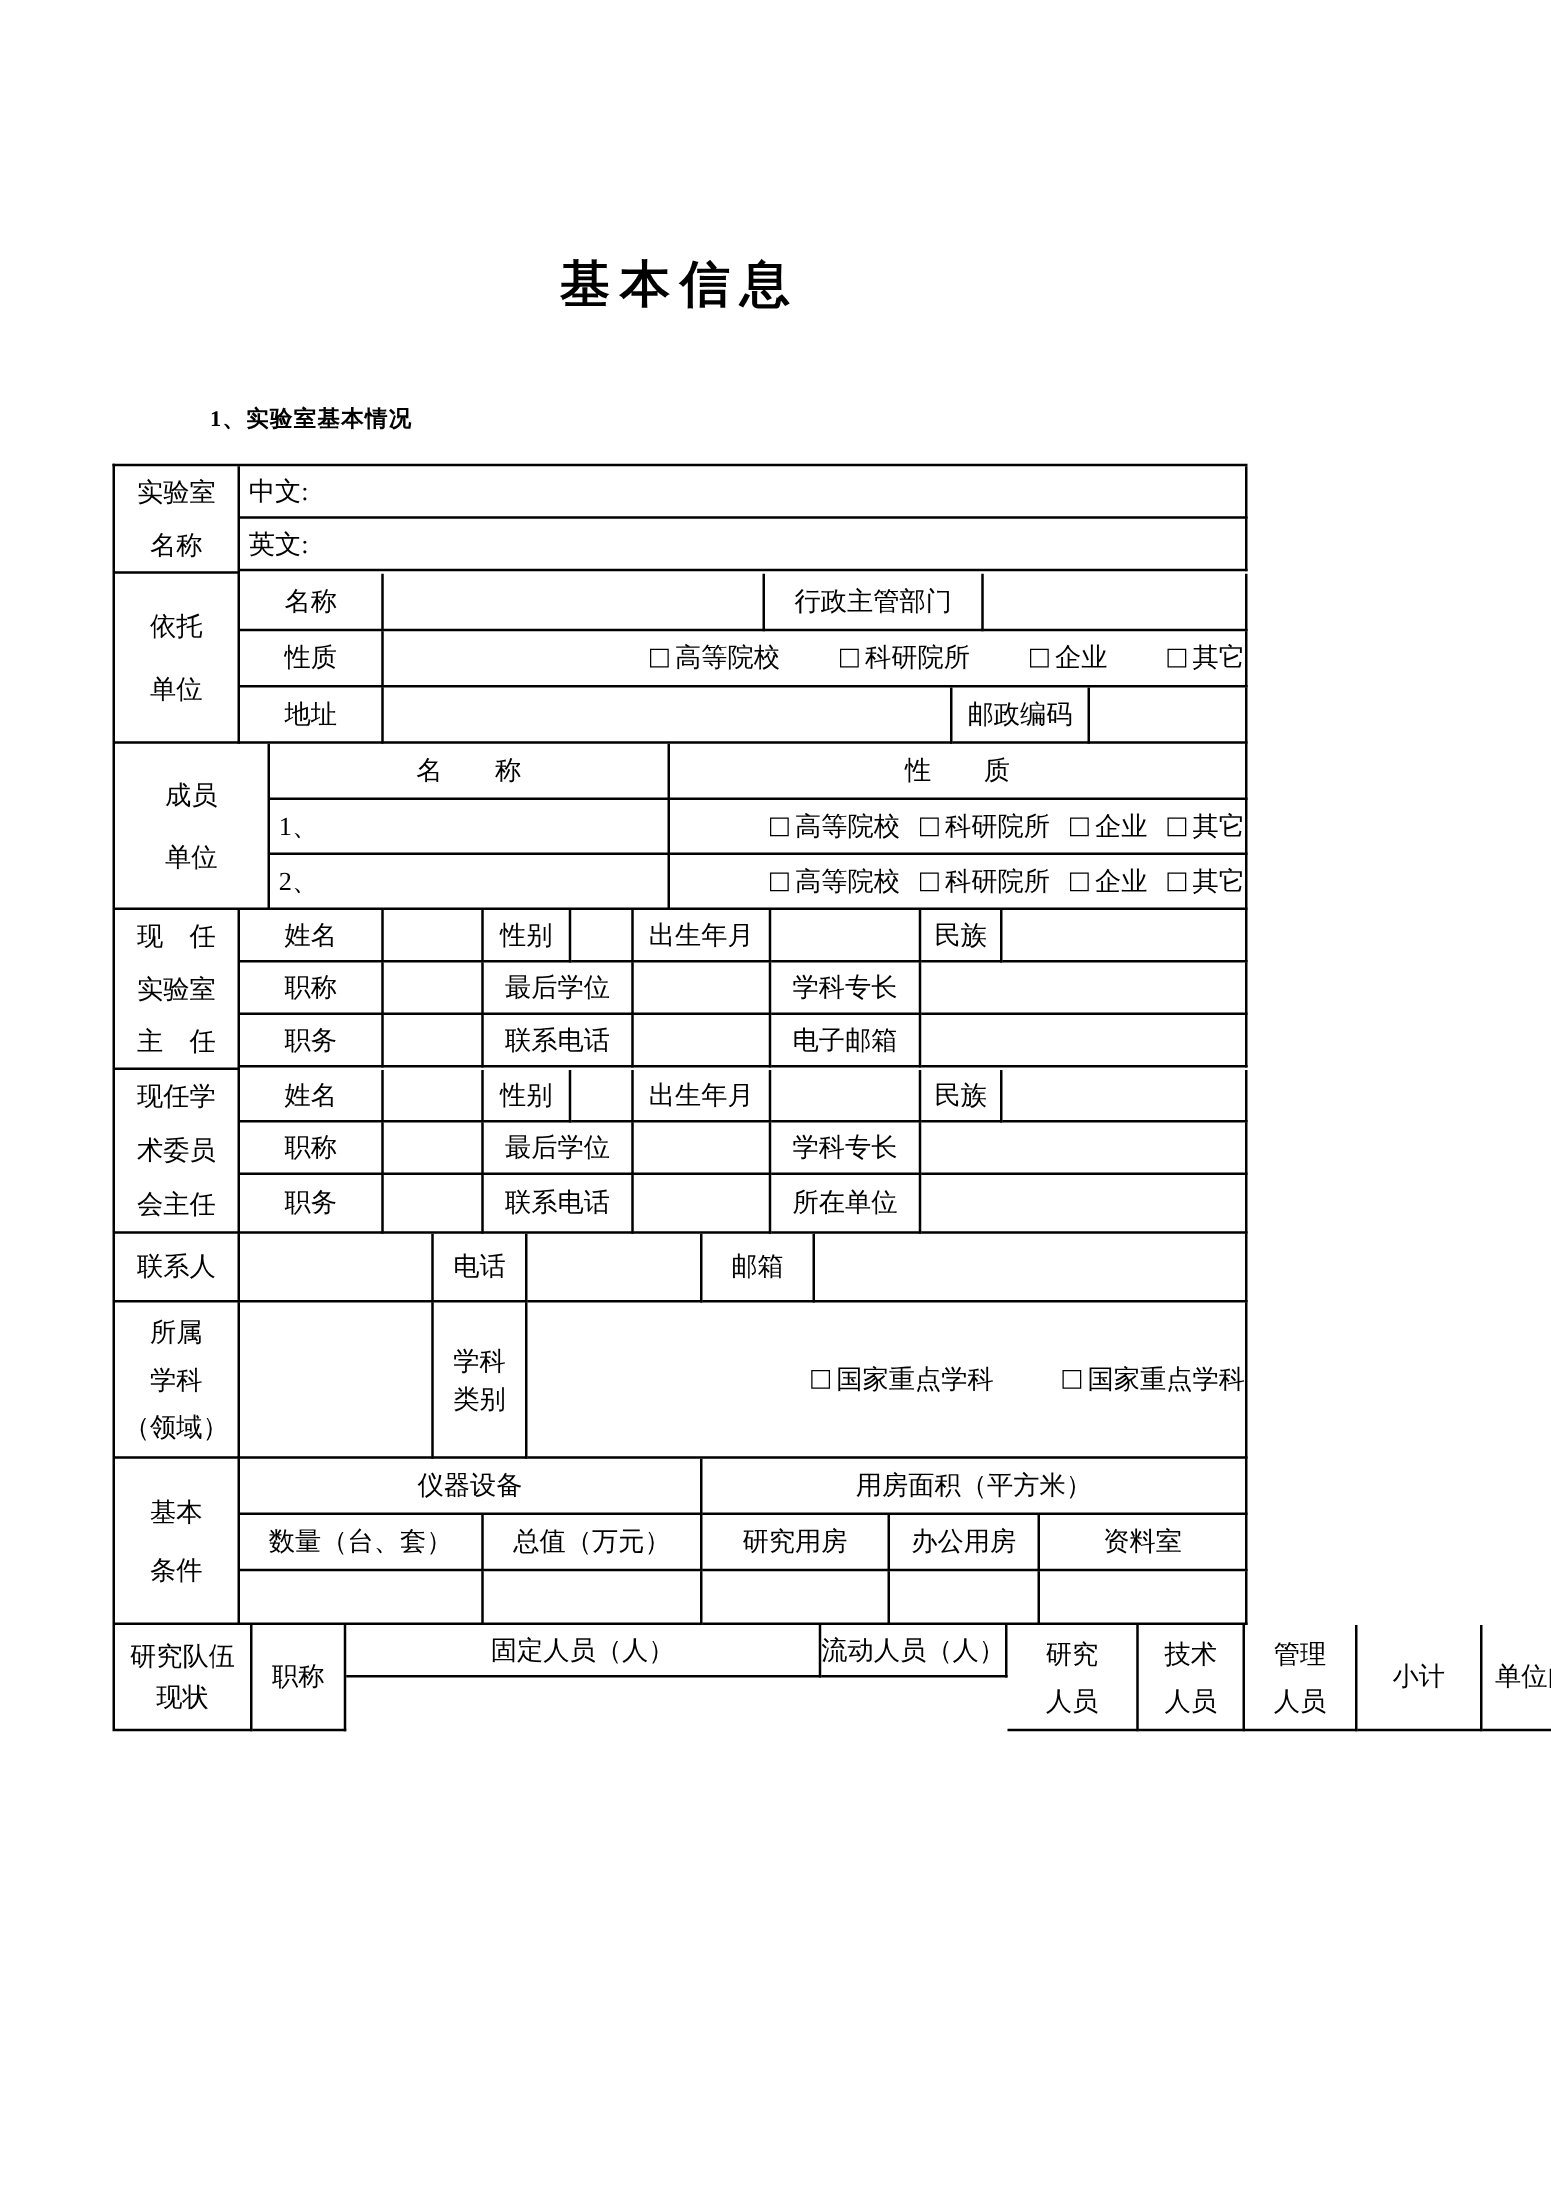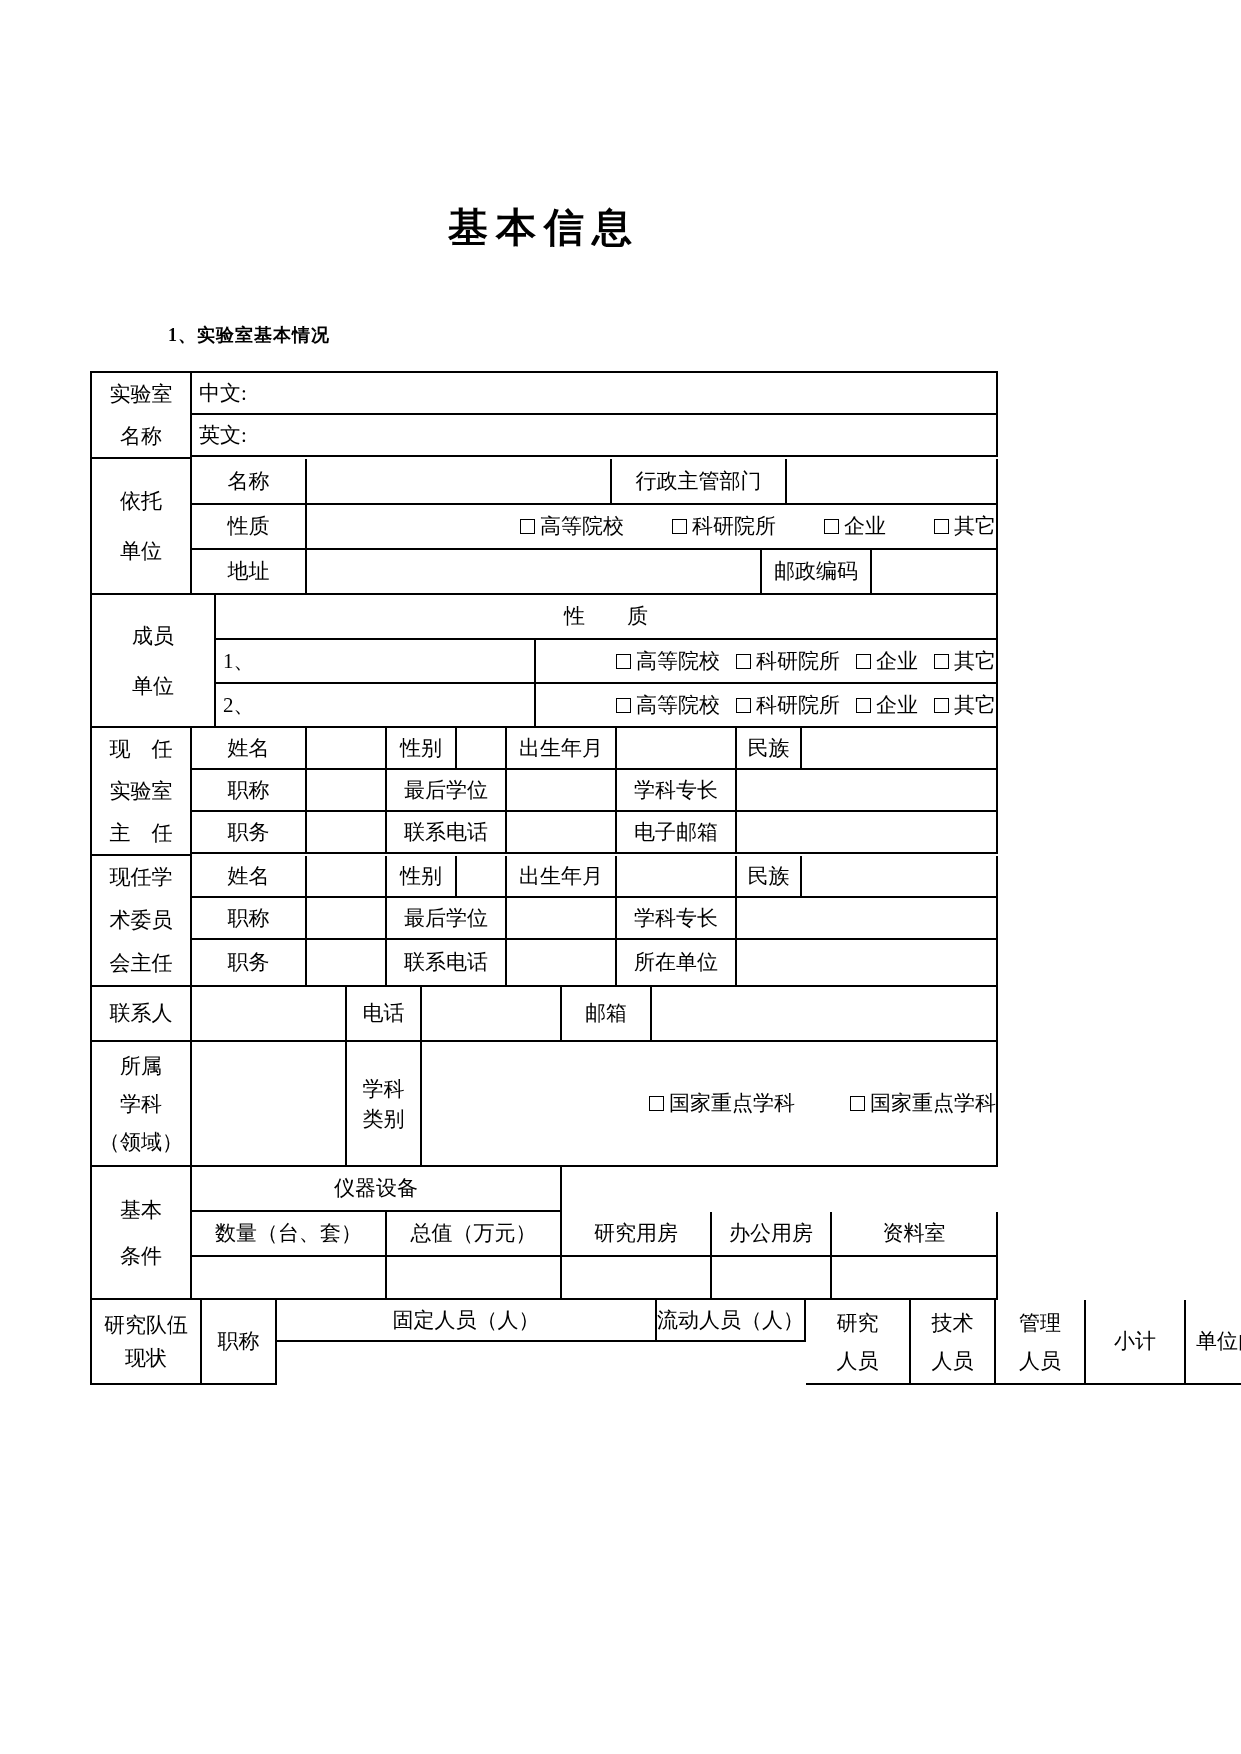--- a/index.html
+++ b/index.html
@@ -112,20 +112,21 @@
     </div>
   </div>
 
   <div class="group">
     <div class="glabel" style="width:124px;line-height:50px">
       <span>成员</span>
       <span>单位</span>
     </div>
     <div class="gbody">
       <div class="trow" style="height:45px">
+        <div class="cell" style="width:320px">名　　称</div>
         <div class="cell fill">性　　质</div>
       </div>
       <div class="trow" style="height:44px">
         <div class="cell left" style="width:320px">
           <span>1、</span>
         </div>
         <div class="cell fill cbrow" style="padding-left:8px;gap:16px">
           <span class="cb-item">
             <span class="cb"></span>
             <span>高等院校</span>
@@ -279,20 +280,21 @@
   </div>
 
   <div class="group">
     <div class="glabel" style="width:100px;line-height:46px">
       <span>基本</span>
       <span>条件</span>
     </div>
     <div class="gbody">
       <div class="trow" style="height:45px">
         <div class="cell" style="width:370px">仪器设备</div>
+        <div class="cell fill">用房面积（平方米）</div>
       </div>
       <div class="trow" style="height:45px">
         <div class="cell" style="width:195px">数量（台、套）</div>
         <div class="cell" style="width:175px">总值（万元）</div>
         <div class="cell" style="width:150px">研究用房</div>
         <div class="cell" style="width:120px">办公用房</div>
         <div class="cell fill">资料室</div>
       </div>
       <div class="trow" style="height:43px">
         <div class="cell" style="width:195px"></div>

